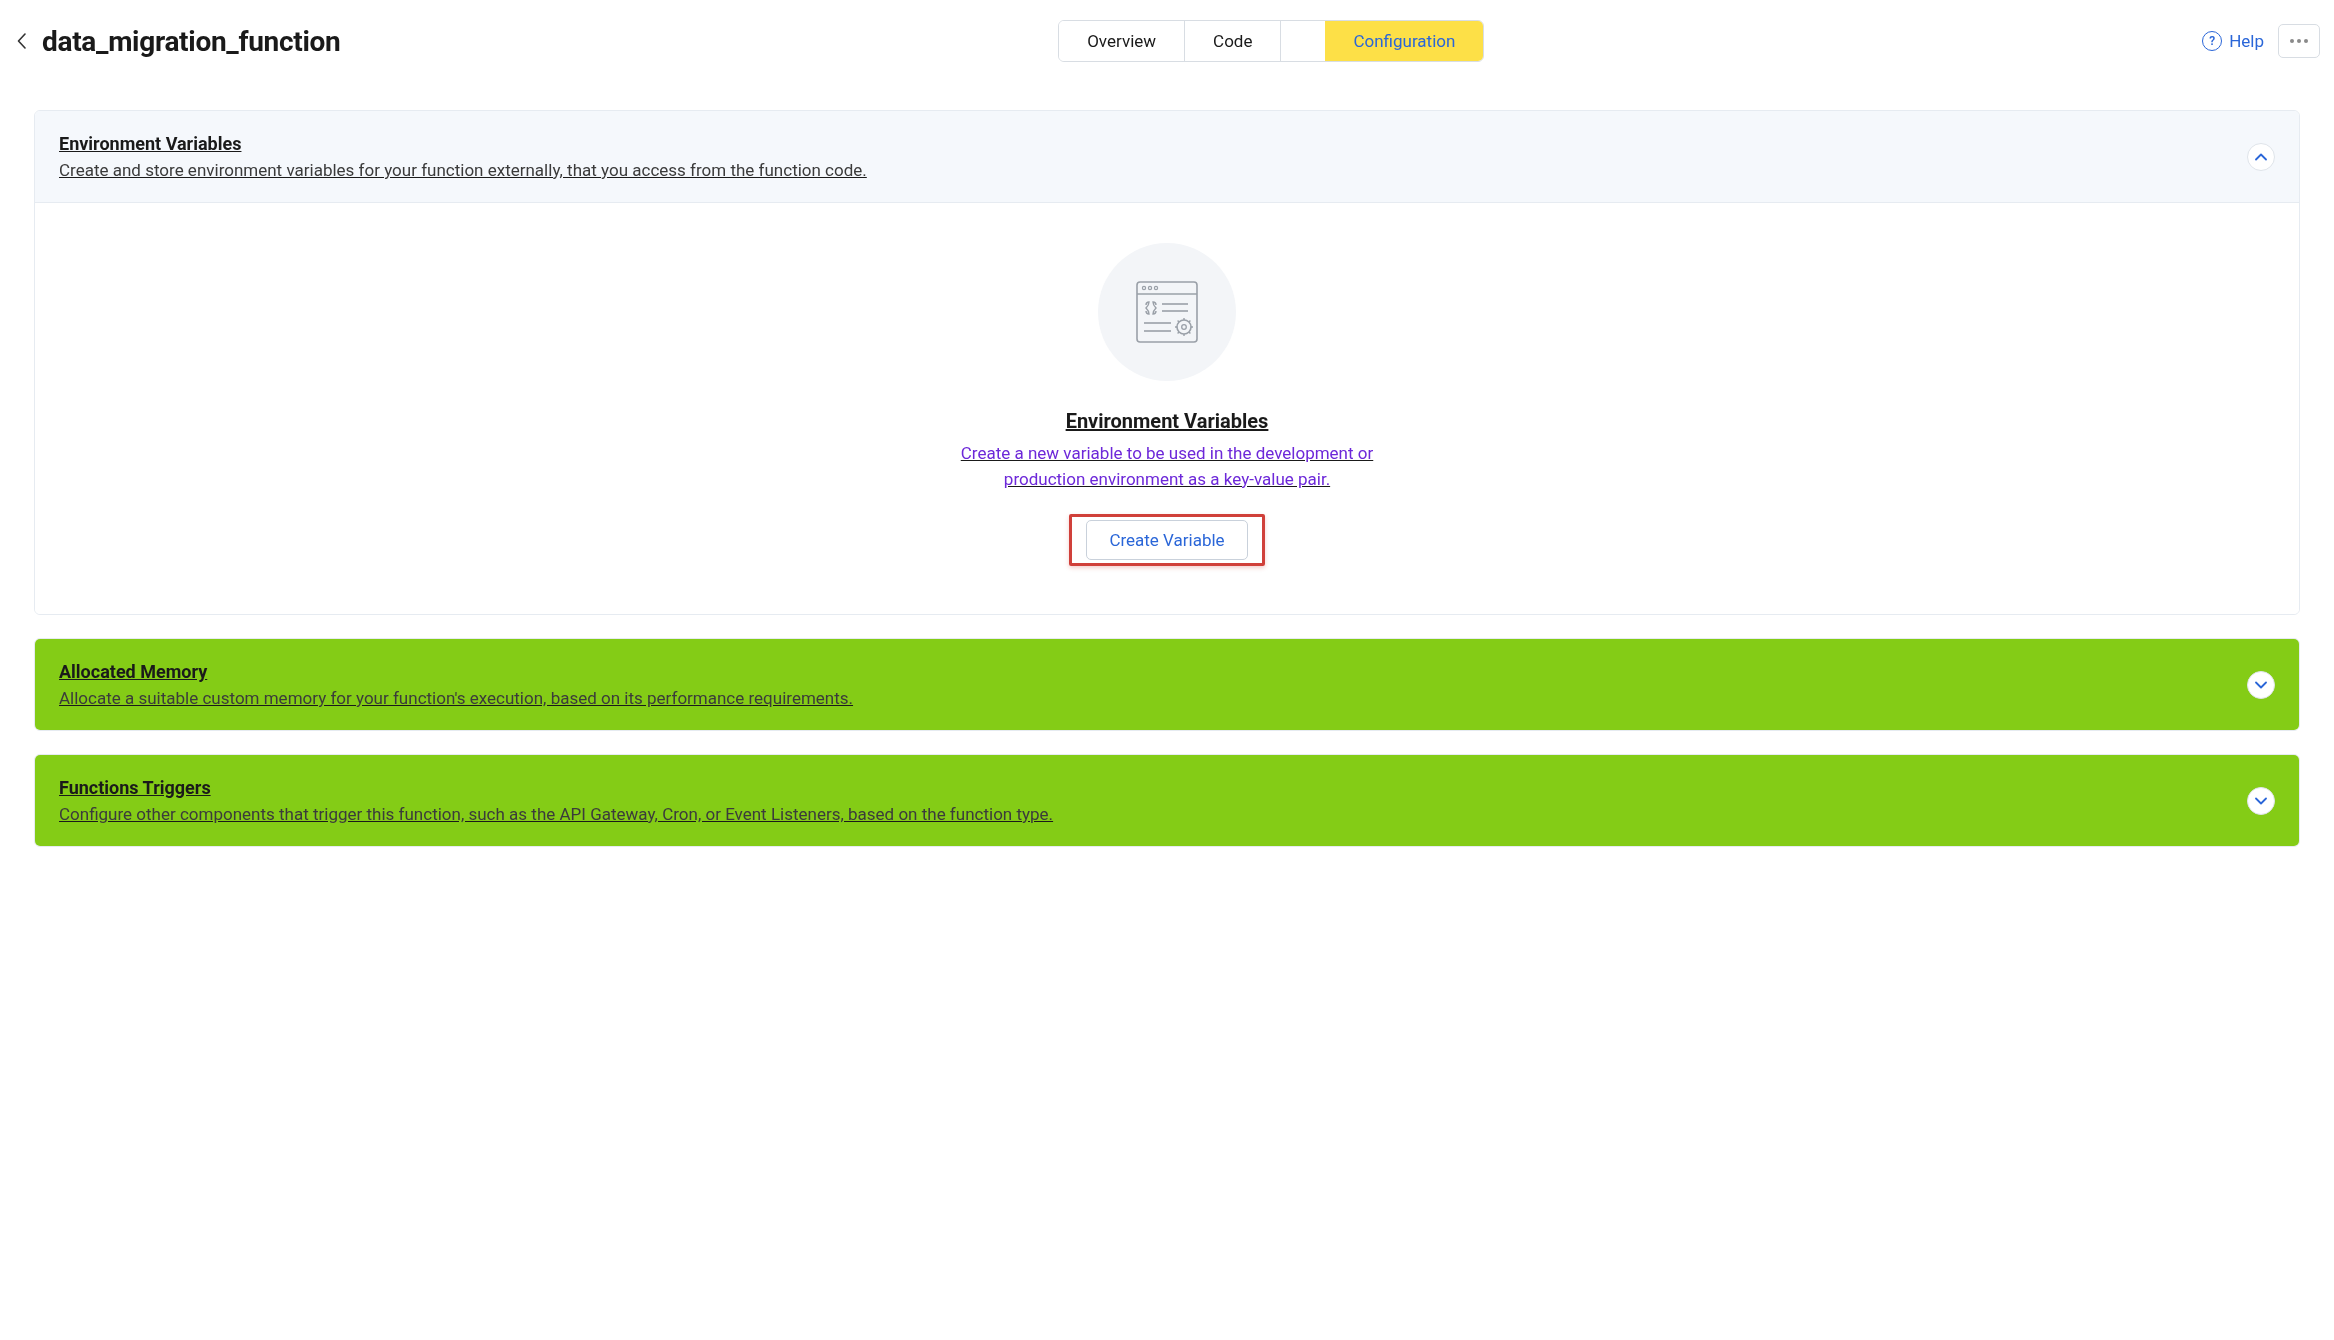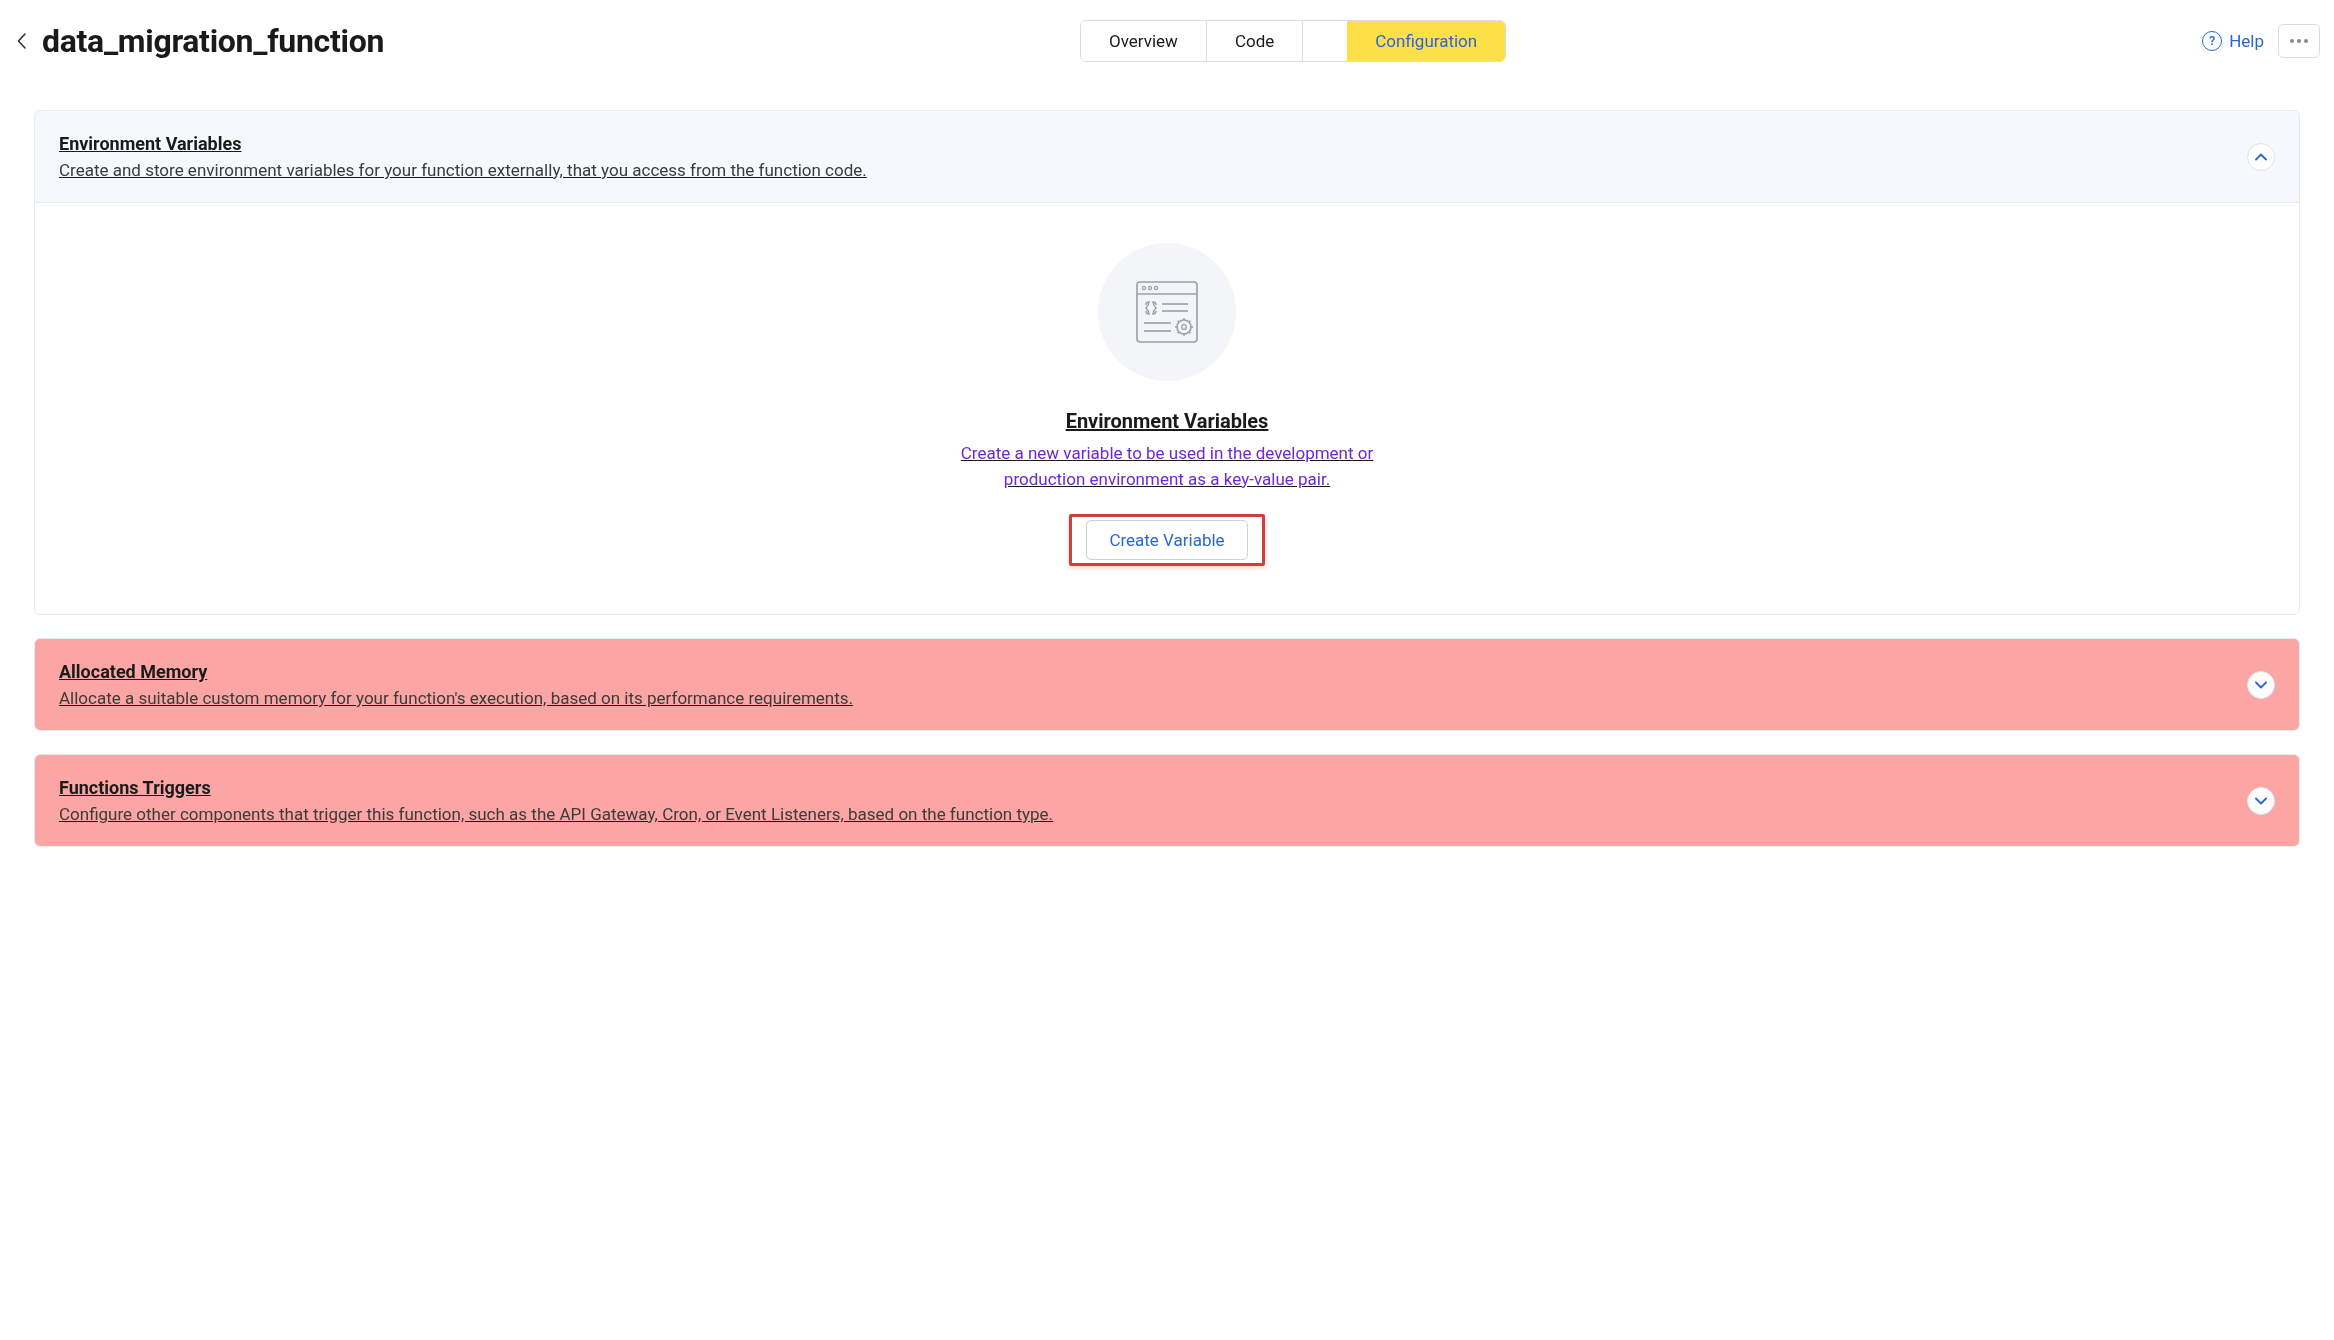--- a/index.html
+++ b/index.html
@@ -27,21 +27,21 @@
       display: flex;
       align-items: center;
       justify-content: center;
       width: 22px;
       height: 22px;
       cursor: pointer;
       color: #333;
     }
 
     .page-title {
-      font-size: 32px;
+      font-size: 28px;
       font-weight: 700;
       color: #1a1a1a;
       letter-spacing: -0.3px;
     }
 
     .tabs {
       display: flex;
       border: 1px solid #d8dde3;
       border-radius: 6px;
       overflow: hidden;
@@ -118,21 +118,21 @@
       margin-bottom: 23px;
       overflow: hidden;
       text-decoration: underline;
     }
 
     .panel-header {
       display: flex;
       align-items: center;
       justify-content: space-between;
       padding: 22px 24px;
-      background: #fca5a5;
+      background: #84cc16;
       cursor: pointer;
     }
 
     .panel-header.expanded {
       background: #f5f8fc;
       border-bottom: 1px solid #e6ebf1;
     }
 
     .panel-title {
       font-size: 18px;

